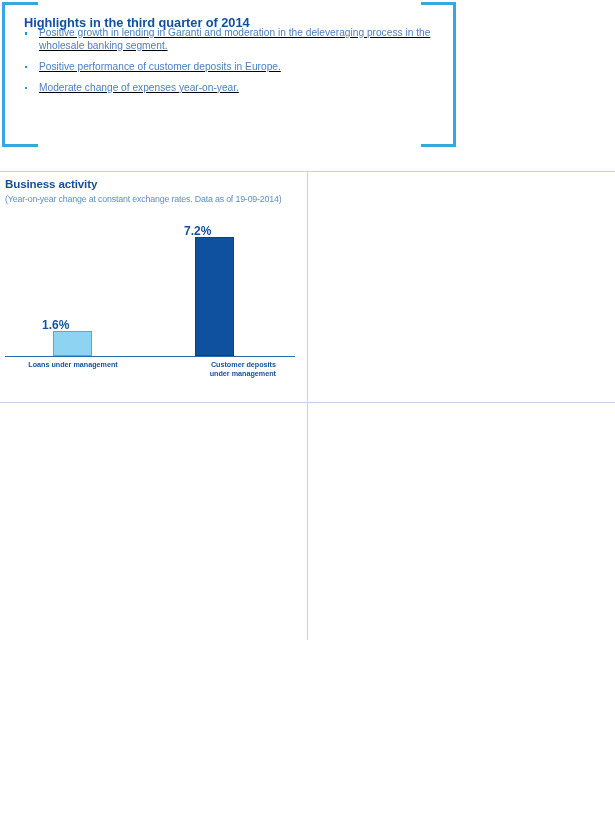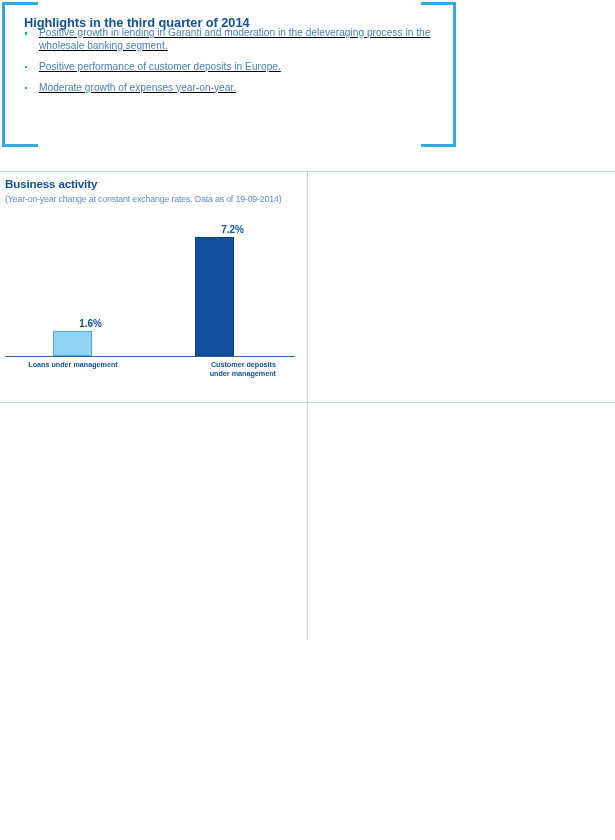--- a/index.html
+++ b/index.html
@@ -23,22 +23,22 @@
   .vline{position:absolute;width:1px;background:#c3d4ea;}
 
   
   .panel{position:absolute;}
   .p-title{position:absolute;font-size:11.6px;font-weight:bold;color:#13509c;
            letter-spacing:-0.15px;white-space:nowrap;}
   .p-sub{position:absolute;font-size:8.9px;color:#5e8fc4;letter-spacing:-0.2px;
          white-space:nowrap;}
 
   .bar{position:absolute;}
-  .lbl{position:absolute;font-size:10px;font-weight:bold;color:#14519e;
-       text-align:right;white-space:nowrap;}
+  .lbl{position:absolute;font-size:12px;font-weight:bold;color:#14519e;
+       text-align:left;white-space:nowrap;}
   .catlbl{position:absolute;font-size:7.2px;font-weight:bold;color:#14519e;
        text-align:center;white-space:nowrap;line-height:8.6px;}
   .axline{position:absolute;background:#2c68ad;height:1.3px;}
 </style>
 </head>
 <body>
 
 <div class="page">
 
   <div class="hl">
@@ -55,21 +55,21 @@
       <div class="hl-item">
         <span class="dot"></span>
         <span>Positive growth in lending in Garanti and moderation in the deleveraging process in the wholesale banking segment.</span>
       </div>
       <div class="hl-item">
         <span class="dot"></span>
         <span>Positive performance of customer deposits in Europe.</span>
       </div>
       <div class="hl-item">
         <span class="dot"></span>
-        <span>Moderate growth of expenses year-on-year.</span>
+        <span>Moderate change of expenses year-on-year.</span>
       </div>
     </div>
   </div>
 
   <div class="hline" style="left:0;top:171px;width:615px;"></div>
   <div class="hline" style="left:0;top:402px;width:615px;"></div>
   <div class="hline" style="left:0;top:640px;width:615px;"></div>
   <div class="vline" style="left:307px;top:171px;height:231px;"></div>
   <div class="vline" style="left:307px;top:402px;height:238px;"></div>
   <div class="vline" style="left:307px;top:640px;height:200px;"></div>

